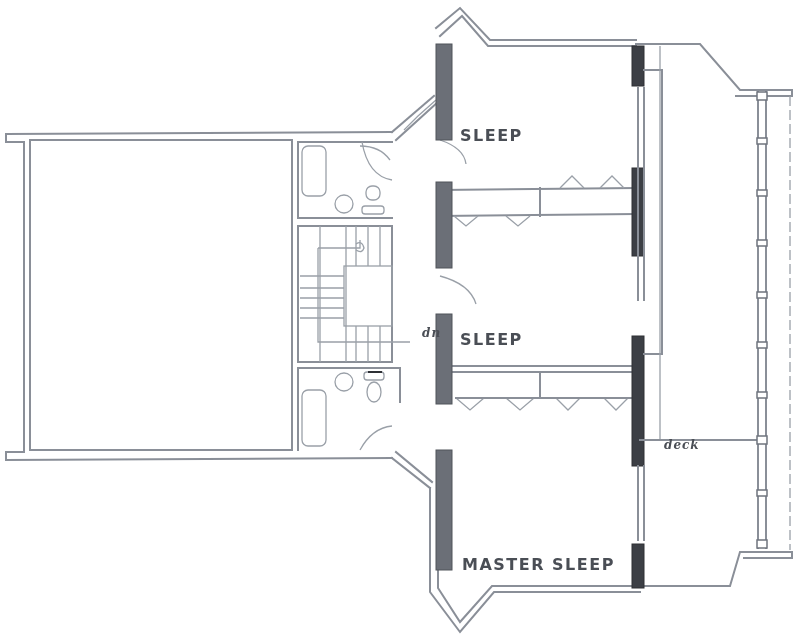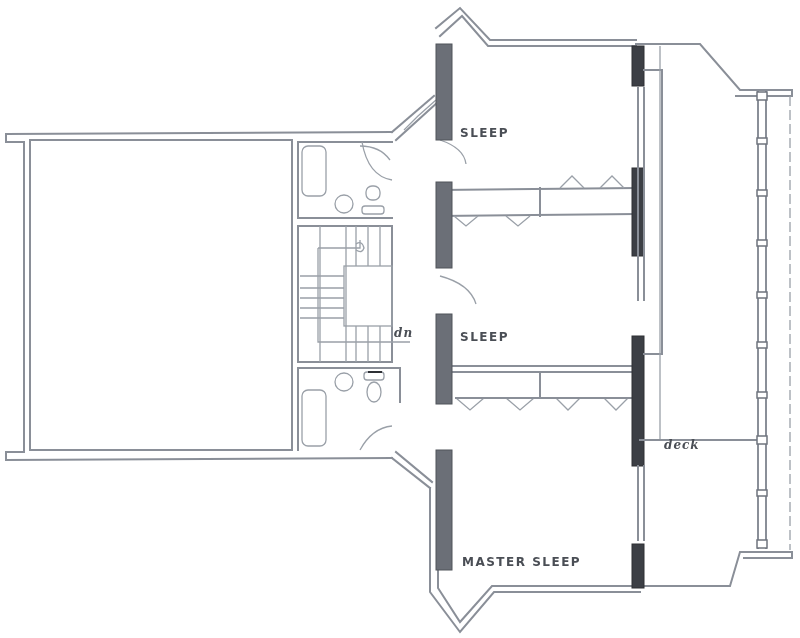--- a/index.html
+++ b/index.html
@@ -4,21 +4,21 @@
   <style>
     html, body { margin: 0; padding: 0; background: #ffffff; }
     body { width: 800px; height: 638px; overflow: hidden; position: relative; }
     #plan { position: absolute; left: 0; top: 0; width: 800px; height: 638px; }
     .w { stroke: #8a8f98; fill: none; stroke-width: 2; stroke-linecap: square; }
     .thin { stroke: #9aa0a8; fill: none; stroke-width: 1.3; }
     .closet { fill: #6b6f77; stroke: #50545b; stroke-width: 1; }
     .closet-dark { fill: #3c3f45; stroke: #2e3035; stroke-width: 1; }
     .post { fill: #ffffff; stroke: #6f747d; stroke-width: 1.5; }
     .lbl { position: absolute; font-family: "DejaVu Sans", sans-serif; color: #4a4e55;
-           font-weight: bold; letter-spacing: 1.5px; font-size: 12px; white-space: nowrap; }
+           font-weight: bold; letter-spacing: 1.5px; font-size: 16px; white-space: nowrap; }
     .lbl-italic { font-family: "DejaVu Serif", serif; font-style: italic; font-weight: bold;
                   letter-spacing: 1px; font-size: 12px; }
   </style>
 </head>
 <body>
 
 <svg id="plan" viewBox="0 0 800 638" xmlns="http://www.w3.org/2000/svg">
 
   <g>
     <path class="w" d="M6 134 L392 132 M6 134 L6 142 L24 142 L24 452 L6 452 L6 460 L392 458"></path>
@@ -117,14 +117,14 @@
     <rect class="post" x="757" y="392" width="10" height="6"></rect>
     <rect class="post" x="757" y="436" width="10" height="8"></rect>
     <rect class="post" x="757" y="490" width="10" height="6"></rect>
     <rect class="post" x="757" y="540" width="10" height="8"></rect>
   </g>
 </svg>
 
 <div class="lbl" style="left:460px; top:126px;">SLEEP</div>
 <div class="lbl" style="left:460px; top:330px;">SLEEP</div>
 <div class="lbl" style="left:462px; top:555px;text-align:center;">MASTER SLEEP</div>
-<div class="lbl lbl-italic" style="left:394px; top:326px;">dn</div>
+<div class="lbl lbl-italic" style="left:394px; top:326px;padding-left:28px;">dn</div>
 <div class="lbl lbl-italic" style="left:664px; top:438px;">deck</div>
 
 </body></html>

